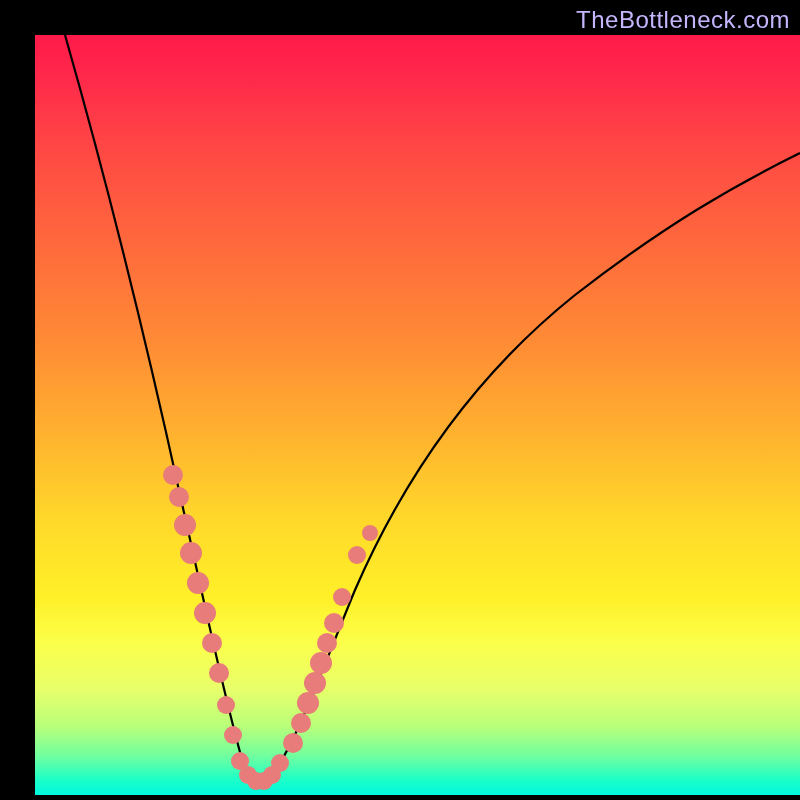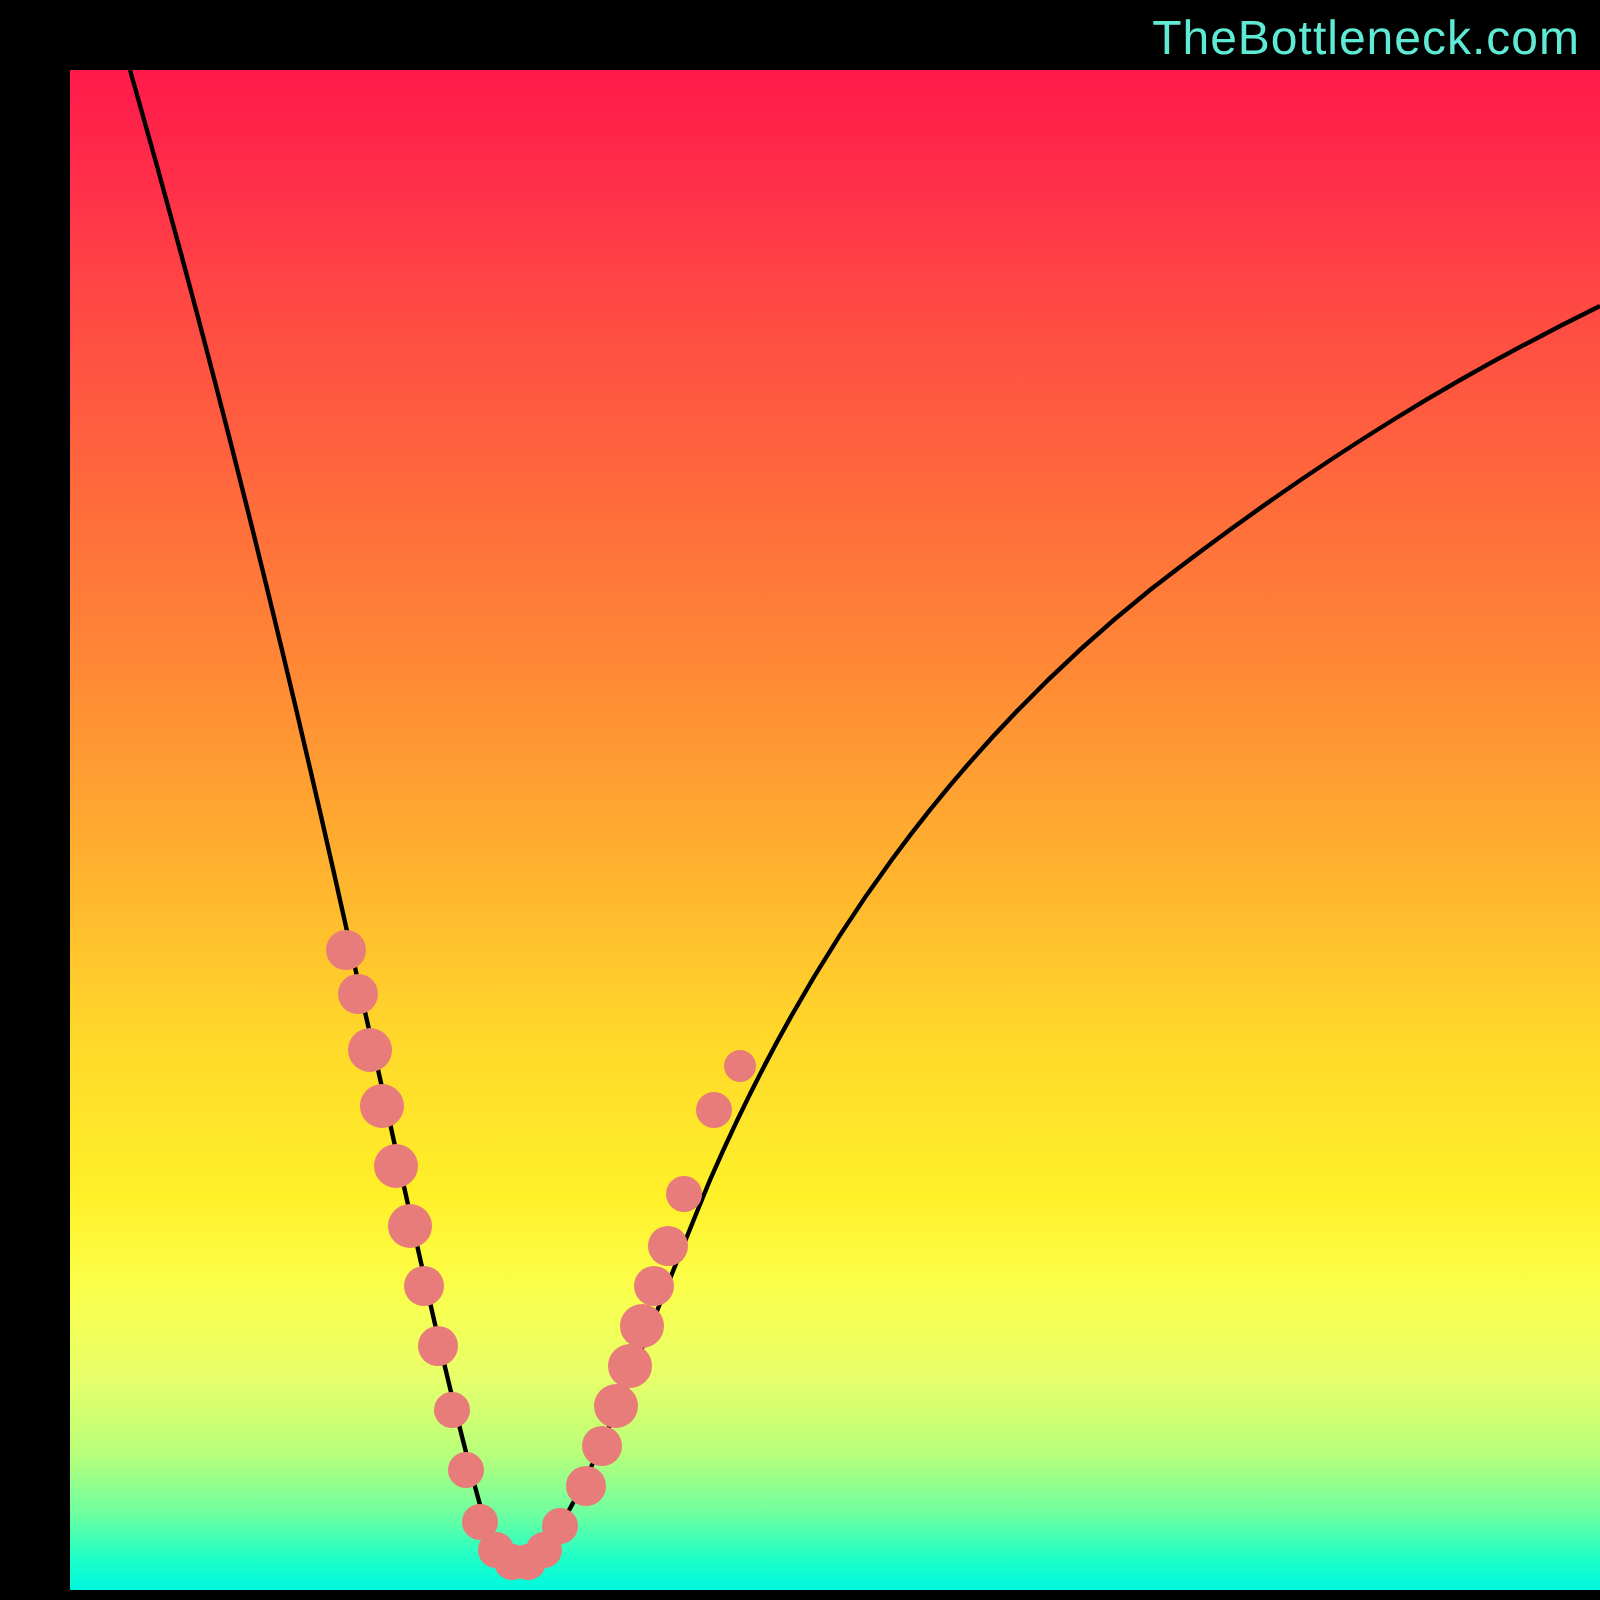--- a/index.html
+++ b/index.html
@@ -40,21 +40,21 @@
       #b8ff7a 91%,
       #6effa0 95%,
       #1cffc8 98%,
       #00f7e0 100%
     );
   }
   .watermark {
     position: absolute;
     top: 6px;
     right: 10px;
-    color: #5eead4;
+    color: #c4b5fd;
     font-size: 24px;
     font-weight: 500;
     letter-spacing: 0.5px;
     user-select: none;
   }
   svg.curve {
     position: absolute;
     left: 0;
     top: 0;
     width: 765px;

